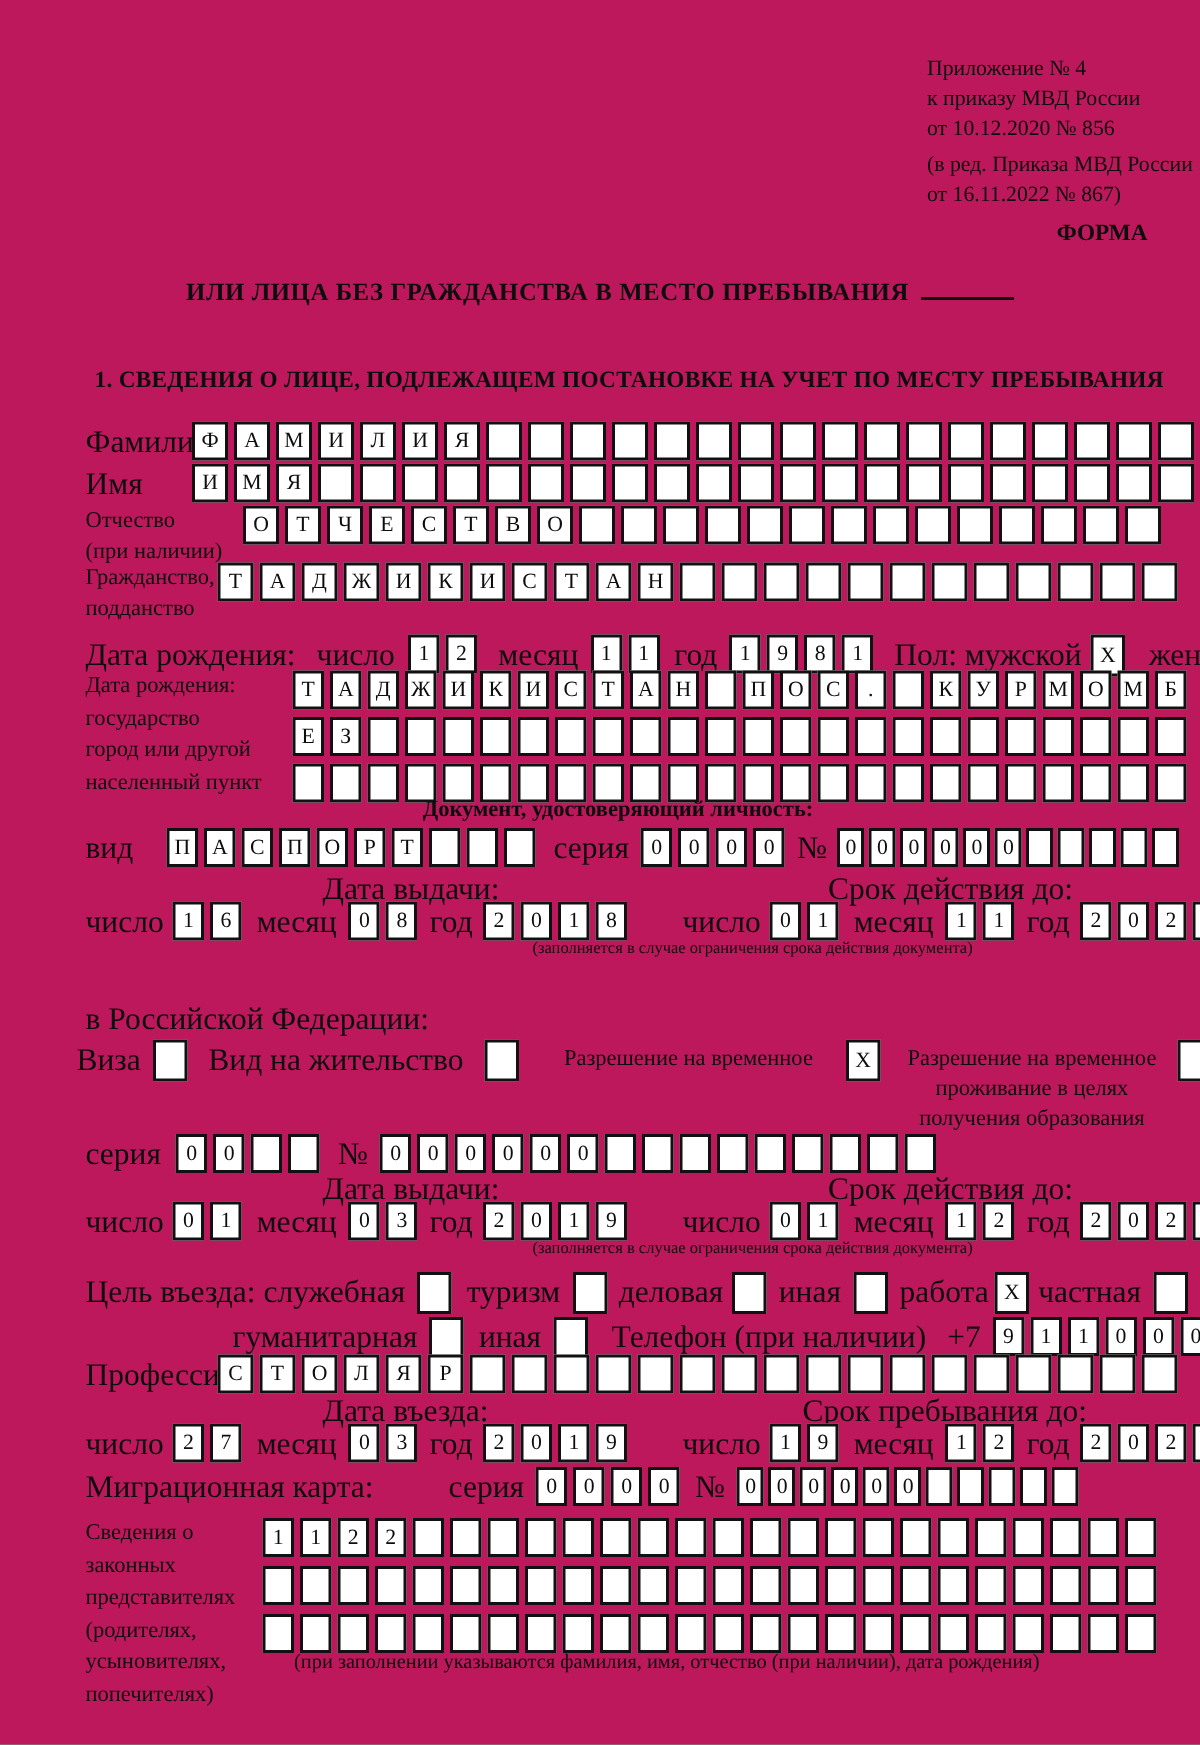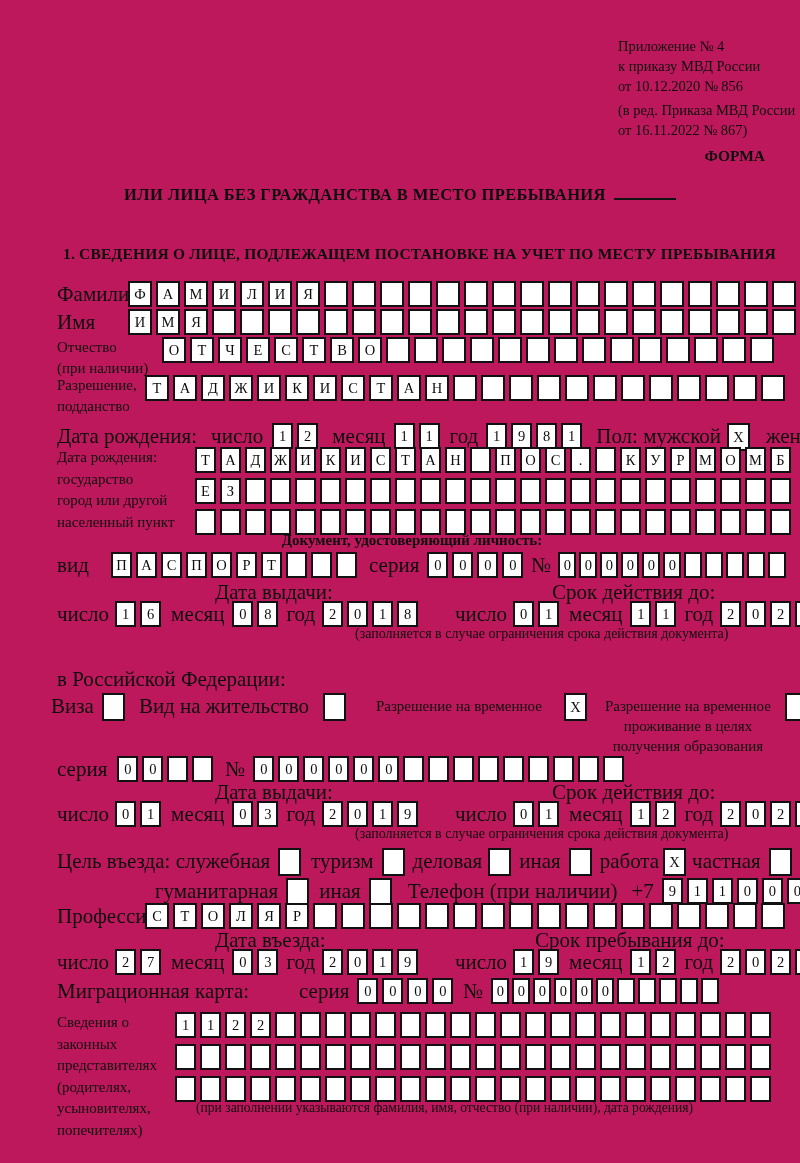--- a/index.html
+++ b/index.html
@@ -18,21 +18,21 @@
   .cell{flex:0 0 auto;width:21px;height:26px;border:2px solid #111;box-sizing:border-box;
         display:flex;align-items:center;justify-content:center;font-size:14.5px;background:#fff;}
   .cb{width:23px;height:28px;}
   .hdr{font-size:14.5px;line-height:20px;}
   .hdr .gap{margin-top:4px;}
   .forma{font-size:15.5px;font-weight:bold;}
   .title{font-size:16.5px;font-weight:bold;text-align:center;line-height:27px;letter-spacing:.4px;}
   .t-underline{display:inline-block;width:62px;height:19px;border-bottom:2px solid #111;margin-left:8px;}
   .sec{font-size:15.5px;font-weight:bold;letter-spacing:.2px;white-space:nowrap;}
   .bold-center{font-size:15px;font-weight:bold;text-align:center;}
-  .note{font-size:14px;white-space:nowrap;}
+  .note{font-size:11px;white-space:nowrap;}
   .colrows{display:flex;flex-direction:column;gap:5px;}
   .colrows6{display:flex;flex-direction:column;gap:6px;}
 </style>
 </head>
 <body>
 
 <div class="page">
 
   <div class="abs hdr" style="top:36px;left:618px">
     <div>Приложение № 4</div>
@@ -136,21 +136,21 @@
         <div class="cell"></div>
         <div class="cell"></div>
         <div class="cell"></div>
         <div class="cell"></div>
         <div class="cell"></div>
       </div>
   </div>
 
   <div class="row" style="top:375px;left:57px">
     <span class="lbcol" style="width:88px">
-      <span style="display:block">Разрешение,</span>
+      <span style="display:block">Гражданство,</span>
       <span style="display:block">подданство</span>
     </span>
     <div class="cells w">
         <div class="cell">Т</div>
         <div class="cell">А</div>
         <div class="cell">Д</div>
         <div class="cell">Ж</div>
         <div class="cell">И</div>
         <div class="cell">К</div>
         <div class="cell">И</div>

